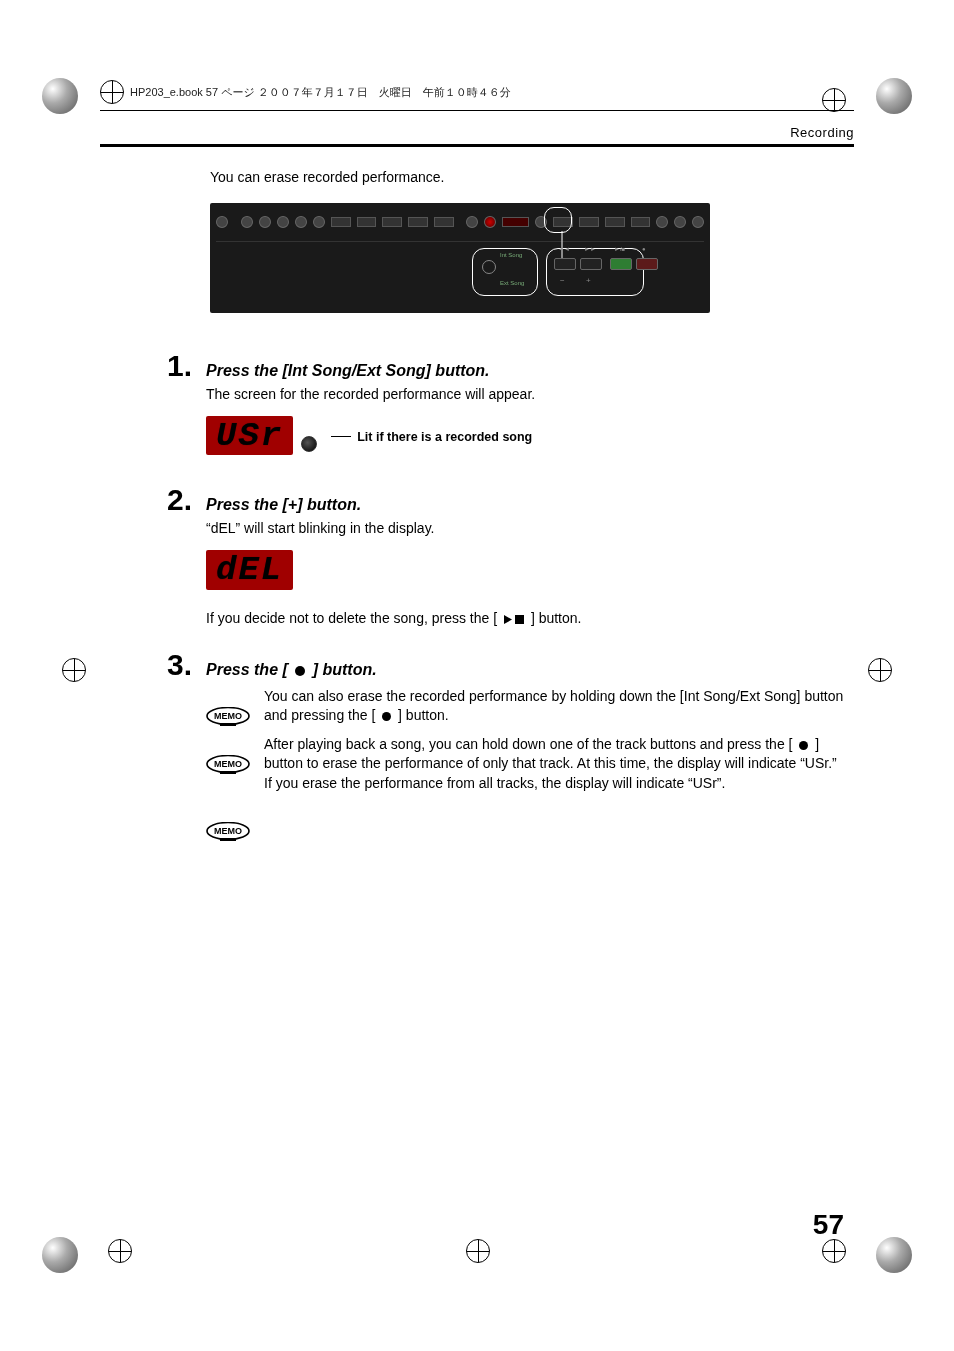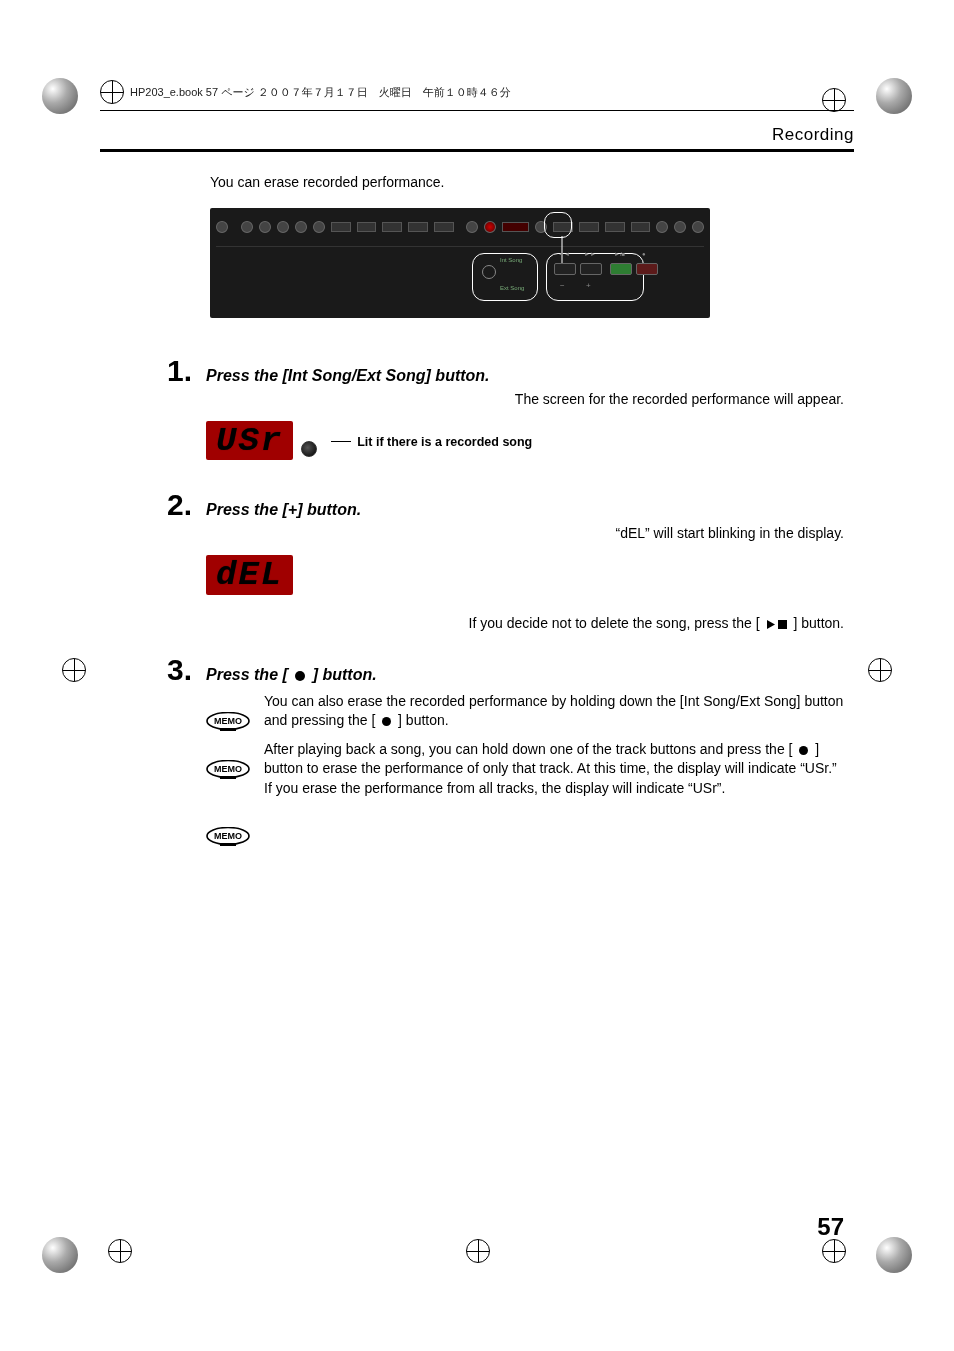--- a/index.html
+++ b/index.html
@@ -74,21 +74,21 @@
   }
   .file-header .icon::before{width:100%;height:1px;top:50%;left:0;}
   .file-header .icon::after{width:1px;height:100%;left:50%;top:0;}
   .thin-rule {
     border: none;
     border-top: 1px solid #000;
     margin: 2px 0 14px 0;
   }
   .section-label {
     text-align: right;
-    font-size: 17px;
+    font-size: 13px;
     font-weight: 300;
     letter-spacing: 0.5px;
     margin-bottom: 4px;
   }
   .heavy-rule {
     border: none;
     border-top: 3px solid #000;
     margin: 0 0 22px 0;
   }
   .black-banner {
@@ -180,21 +180,20 @@
   .step-body { flex: 1; }
   .step-title {
     font-size: 16px;
     font-weight: 700;
     margin-bottom: 6px;
     font-style: italic;
   }
   .step-text {
     font-size: 14px;
     margin-bottom: 14px;
-    text-align: right;
   }
   .display-figure {
     display: inline-flex;
     align-items: center;
     gap: 14px;
     margin-bottom: 20px;
   }
   .seven-seg {
     background: #a00000;
     color: #000;
@@ -244,21 +243,21 @@
     flex: 0 0 44px;
     margin-top: 20px;
   }
   .memo-badge svg { display:block; }
   .memo-text { flex: 1; line-height: 1.4; }
 
   .page-number {
     position: absolute;
     bottom: 110px;
     right: 110px;
-    font-size: 24px;
+    font-size: 28px;
     font-weight: 700;
   }
 </style>
 </head>
 <body>
 
 <div class="corner-ball corner-tl"></div>
 <div class="corner-ball corner-tr"></div>
 <div class="corner-ball corner-bl"></div>
 <div class="corner-ball corner-br"></div>

